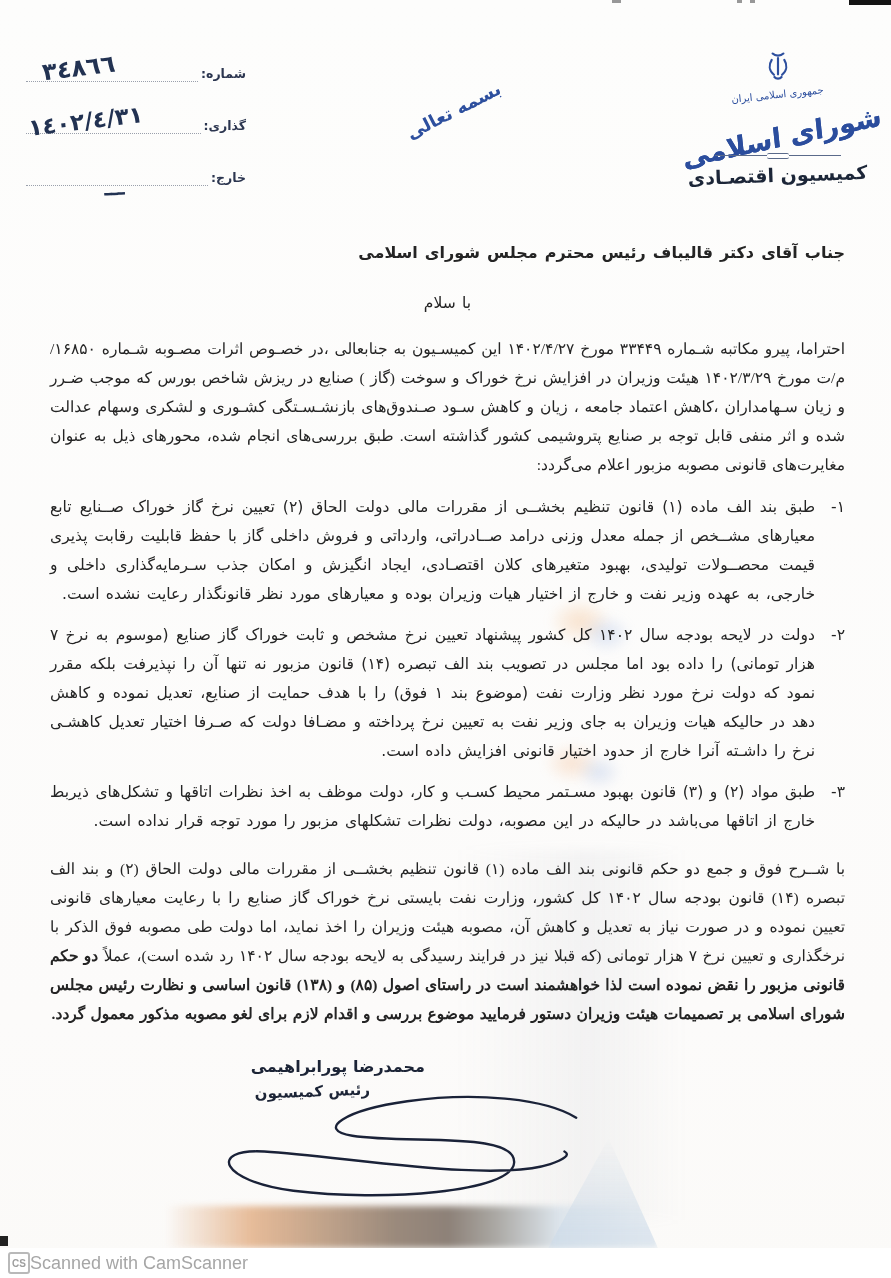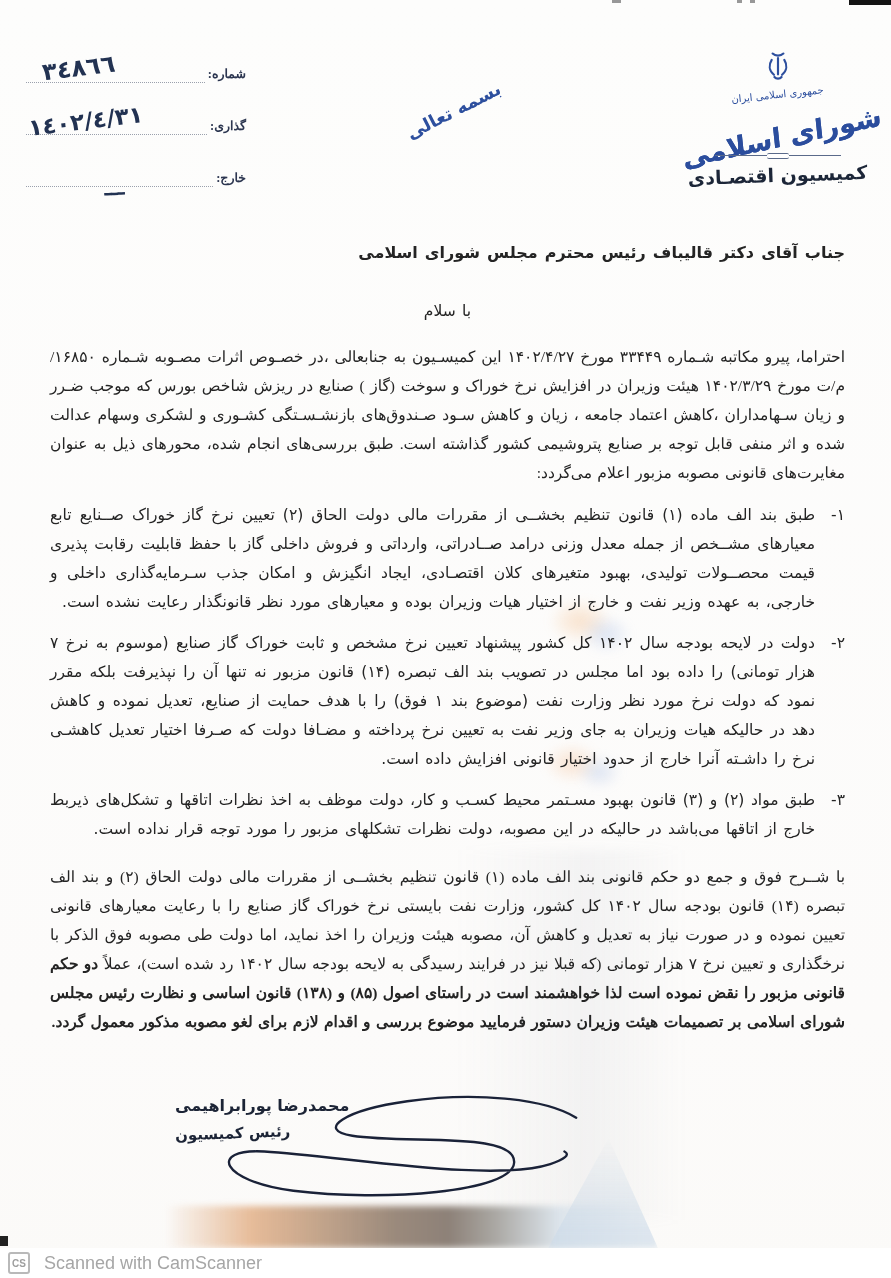--- a/index.html
+++ b/index.html
@@ -59,55 +59,55 @@
 
   
   .bismillah{
     position:absolute;left:402px;top:100px;color:#2d4f9e;font-weight:bold;font-size:18px;
     transform:rotate(-27deg);white-space:nowrap;letter-spacing:1px;
   }
 
   
   .meta{position:absolute;left:26px;top:66px;width:220px;direction:rtl;}
   .meta-row{position:relative;height:52px;}
-  .meta-line{display:flex;align-items:flex-end;font-family:Liberation Serif, serif;}
+  .meta-line{display:flex;align-items:flex-end;}
   .meta-label{font-size:12.5px;font-weight:bold;color:#2c3650;white-space:nowrap;padding-bottom:1px;}
   .meta-leader{flex:1;border-bottom:1.5px dotted #9aa0ac;height:14px;margin-right:3px;}
   .meta-value{
     position:absolute;color:#223252;font-weight:bold;white-space:nowrap;
     font-size:24px;transform:rotate(-7deg);
   }
   .v-number{left:16px;top:-12px;letter-spacing:3px;}
   .v-date{left:2px;top:-10px;letter-spacing:1px;font-size:23px;}
   .v-attach{left:78px;top:6px;font-size:20px;transform:rotate(-3deg);}
 
   
   .body-text{
     position:absolute;right:46px;left:50px;top:238px;direction:rtl;
     color:#242424;font-size:15.5px;line-height:29px;
     text-align:justify;word-spacing:1.5px;
   }
-  .recipient{font-weight:bold;font-size:16px;margin-bottom:30px;text-align:right;}
+  .recipient{font-weight:bold;font-size:16px;margin-bottom:22px;text-align:right;}
   .salutation{margin-bottom:16px;text-align:center;}
   .para{margin-bottom:14px;font-family:Liberation Serif, serif;}
   .item{display:flex;margin-bottom:12px;}
   .item-marker{width:30px;flex:0 0 30px;text-align:right;}
   .item-text{flex:1;text-align:justify;}
   .closing{margin-top:18px;}
   .bold-seg{font-weight:bold;}
 
   
-  .sig-block{position:absolute;left:175px;top:1096px;width:250px;direction:rtl;text-align:left;color:#1c2436;}
+  .sig-block{position:absolute;left:175px;top:1057px;width:250px;direction:rtl;text-align:right;color:#1c2436;}
   .sig-name{font-weight:bold;font-size:16px;white-space:nowrap;}
   .sig-title{font-weight:bold;font-size:15px;margin-top:8px;margin-right:55px;transform:rotate(-2deg);}
   .sig-scribble{position:absolute;left:148px;top:1082px;}
 
   
   .footer-strip{position:absolute;left:0;right:0;top:1248px;height:30px;background:#ffffff;}
-  .watermark{position:absolute;left:8px;top:1252px;display:flex;align-items:center;gap:14px;font-family:"Liberation Sans",sans-serif;}
+  .watermark{position:absolute;left:8px;top:1252px;display:flex;align-items:center;gap:0;font-family:"Liberation Sans",sans-serif;}
   .cs-badge{
     width:18px;height:18px;border:2px solid #b9b9b9;border-radius:3px;
     color:#9e9e9e;font-size:10px;font-weight:bold;display:flex;align-items:center;justify-content:center;
   }
   .wm-text{color:#a6a6a6;font-size:18px;}
 </style>
 </head>
 <body>
 
 <div class="scan-page">

